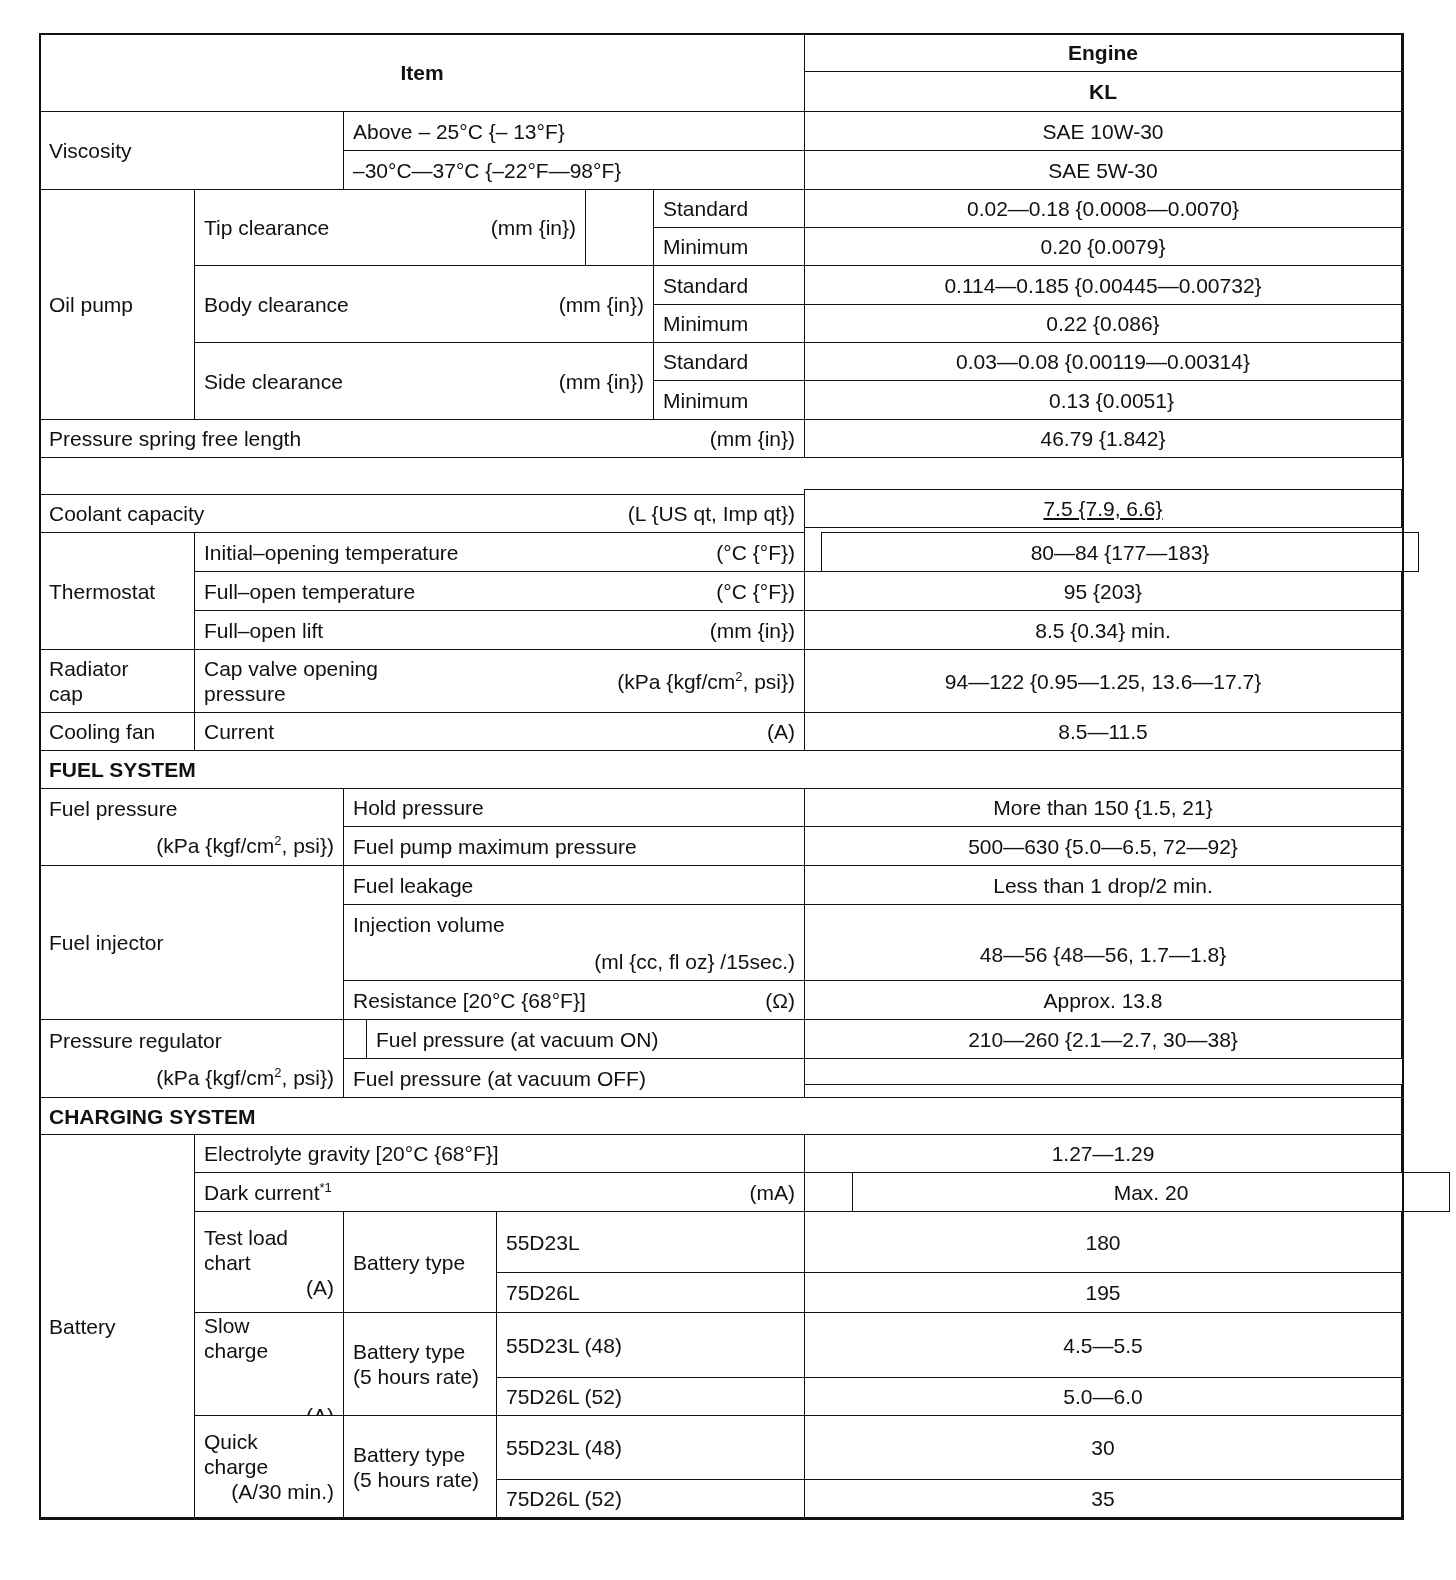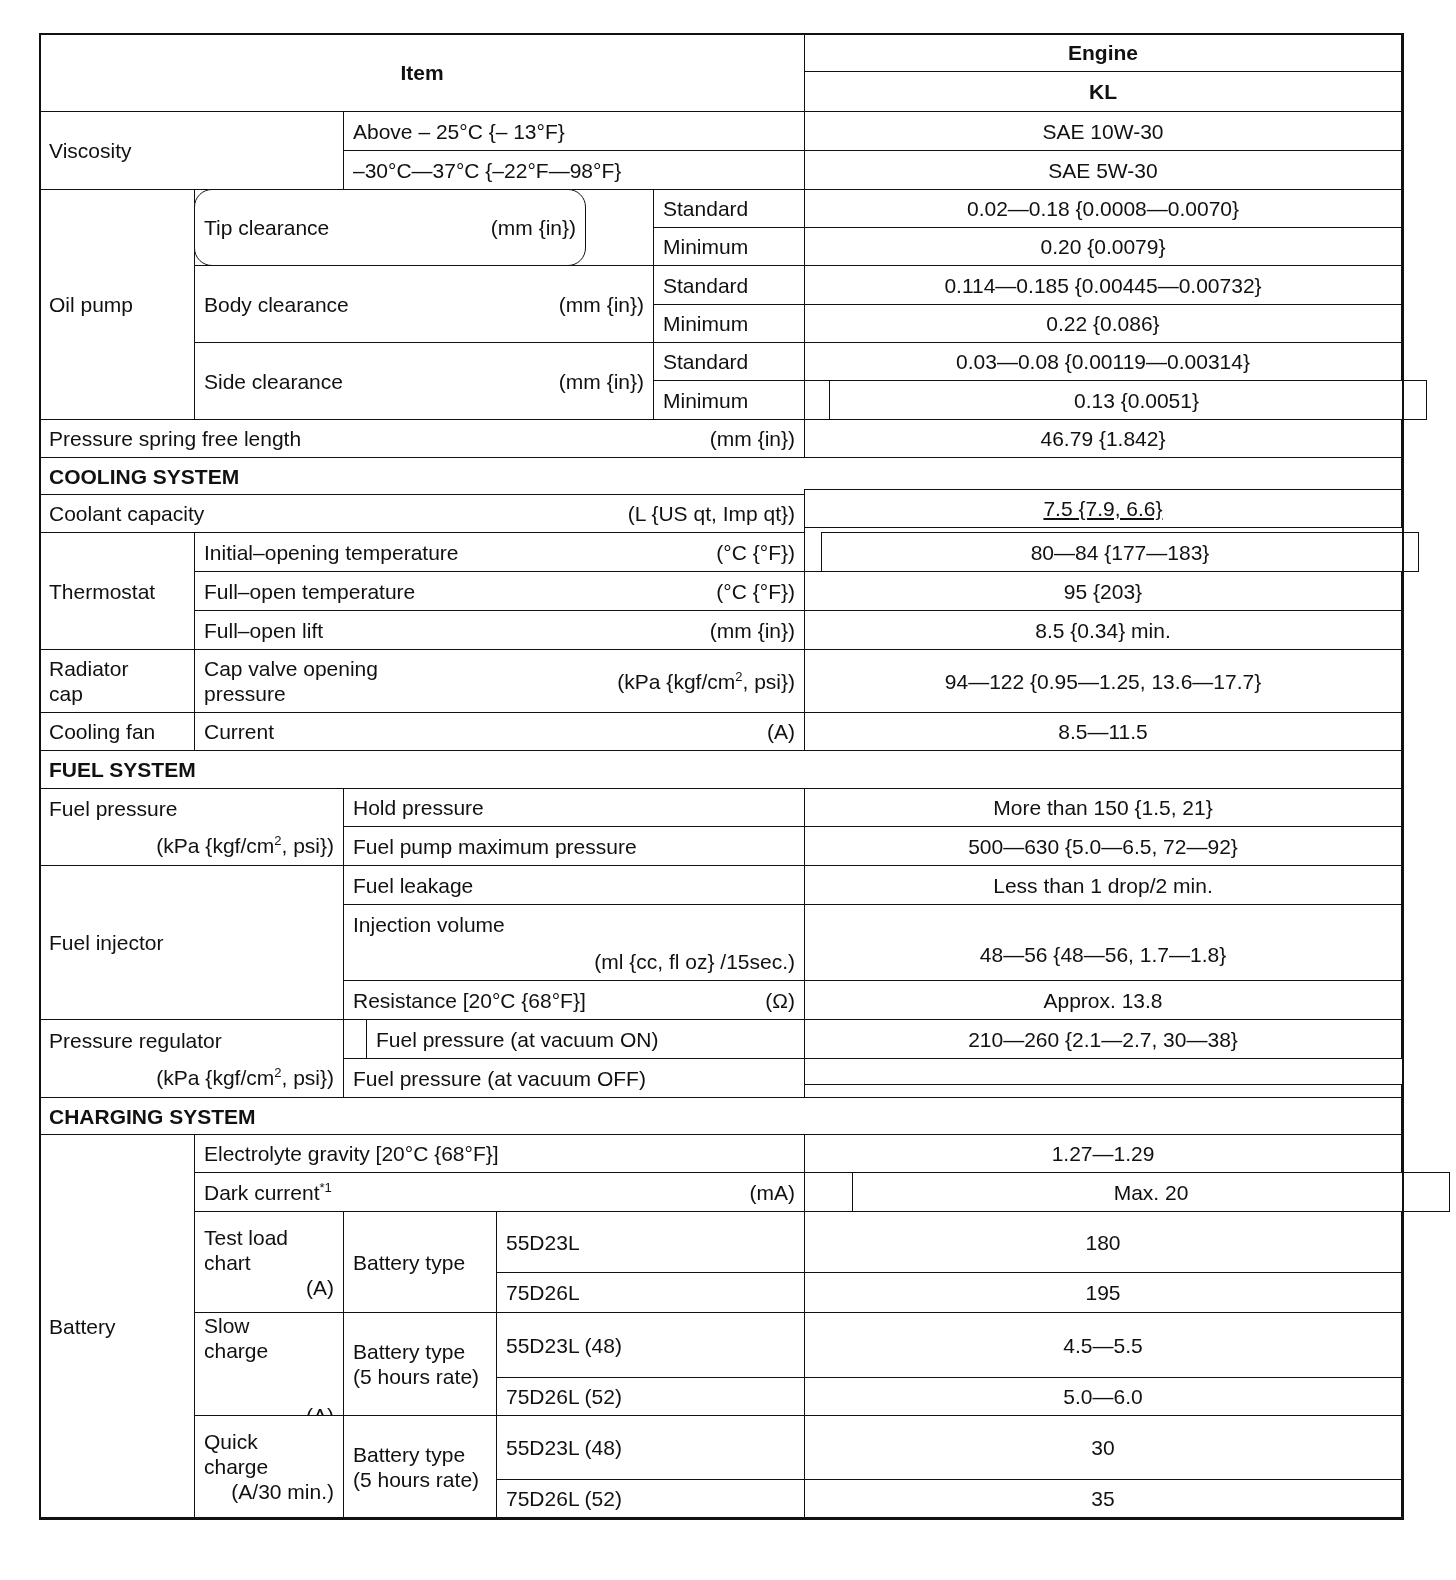--- a/index.html
+++ b/index.html
@@ -32,21 +32,21 @@
   <div class="c center bold" style="left:805px;top:72px;width:598px;height:41px;">KL</div>
 
   <div class="c" style="left:40px;top:112px;width:305px;height:79px;">Viscosity</div>
   <div class="c" style="left:344px;top:112px;width:462px;height:40px;">Above – 25°C {– 13°F}</div>
   <div class="c center" style="left:805px;top:112px;width:598px;height:40px;">SAE 10W-30</div>
   <div class="c" style="left:344px;top:151px;width:462px;height:40px;">–30°C—37°C {–22°F—98°F}</div>
   <div class="c center" style="left:805px;top:151px;width:598px;height:40px;">SAE 5W-30</div>
 
   <div class="c" style="left:40px;top:190px;width:156px;height:231px;">Oil pump</div>
 
-  <div class="c split" style="left:195px;top:190px;width:392px;height:77px;border-radius:18px;">
+  <div class="c split" style="left:195px;top:190px;width:392px;height:77px;">
     <span>Tip clearance</span>
     <span class="unit">(mm {in})</span>
   </div>
   <div class="c" style="left:654px;top:190px;width:152px;height:39px;">Standard</div>
   <div class="c center" style="left:805px;top:190px;width:598px;height:39px;">0.02—0.18 {0.0008—0.0070}</div>
   <div class="c" style="left:654px;top:228px;width:152px;height:39px;">Minimum</div>
   <div class="c center" style="left:805px;top:228px;width:598px;height:39px;">0.20 {0.0079}</div>
 
   <div class="c split" style="left:195px;top:266px;width:460px;height:78px;">
     <span>Body clearance</span>
@@ -57,29 +57,28 @@
   <div class="c" style="left:654px;top:305px;width:152px;height:39px;">Minimum</div>
   <div class="c center" style="left:805px;top:305px;width:598px;height:39px;">0.22 {0.086}</div>
 
   <div class="c split" style="left:195px;top:343px;width:460px;height:78px;">
     <span>Side clearance</span>
     <span class="unit">(mm {in})</span>
   </div>
   <div class="c" style="left:654px;top:343px;width:152px;height:39px;">Standard</div>
   <div class="c center" style="left:805px;top:343px;width:598px;height:39px;">0.03—0.08 {0.00119—0.00314}</div>
   <div class="c" style="left:654px;top:381px;width:152px;height:40px;">Minimum</div>
-  <div class="c center" style="left:830px;top:381px;width:598px;height:40px;padding-left:26px;">0.13 {0.0051}</div>
+  <div class="c center" style="left:805px;top:381px;width:598px;height:40px;padding-left:26px;">0.13 {0.0051}</div>
 
   <div class="c split" style="left:40px;top:420px;width:766px;height:39px;">
     <span>Pressure spring free length</span>
     <span class="unit">(mm {in})</span>
   </div>
   <div class="c center" style="left:805px;top:420px;width:598px;height:39px;">46.79 {1.842}</div>
 
-  <div class="c section" style="left:40px;top:458px;width:1363px;height:38px;">COOLING SYSTEM</div>
 
   <div class="c split" style="left:40px;top:495px;width:766px;height:39px;">
     <span>Coolant capacity</span>
     <span class="unit">(L {US qt, Imp qt})</span>
   </div>
   <div class="c center" style="left:805px;top:490px;width:598px;height:39px;text-decoration:underline;">7.5 {7.9, 6.6}</div>
 
   <div class="c" style="left:40px;top:533px;width:156px;height:118px;">Thermostat</div>
   <div class="c split" style="left:195px;top:533px;width:611px;height:40px;">
     <span>Initial–opening temperature</span>

